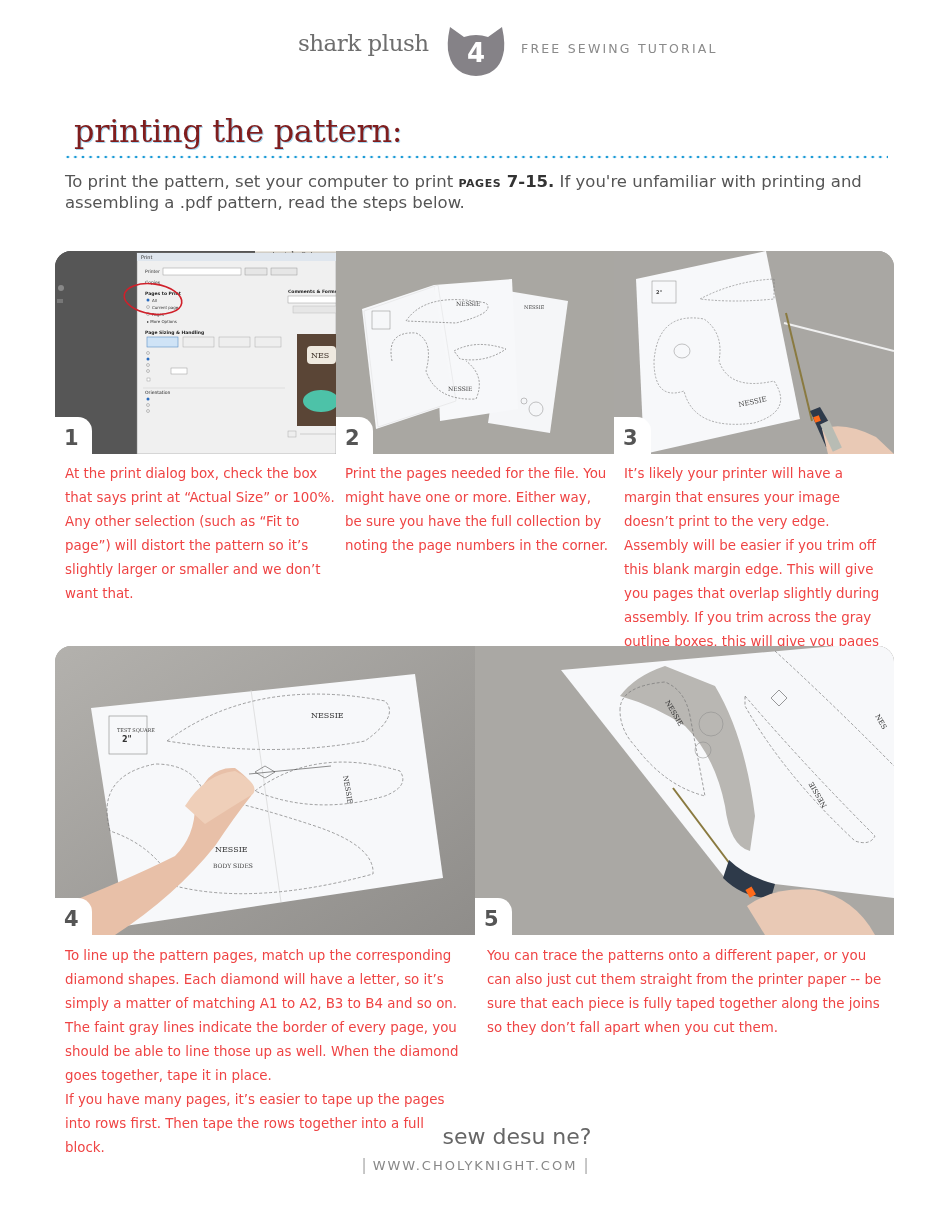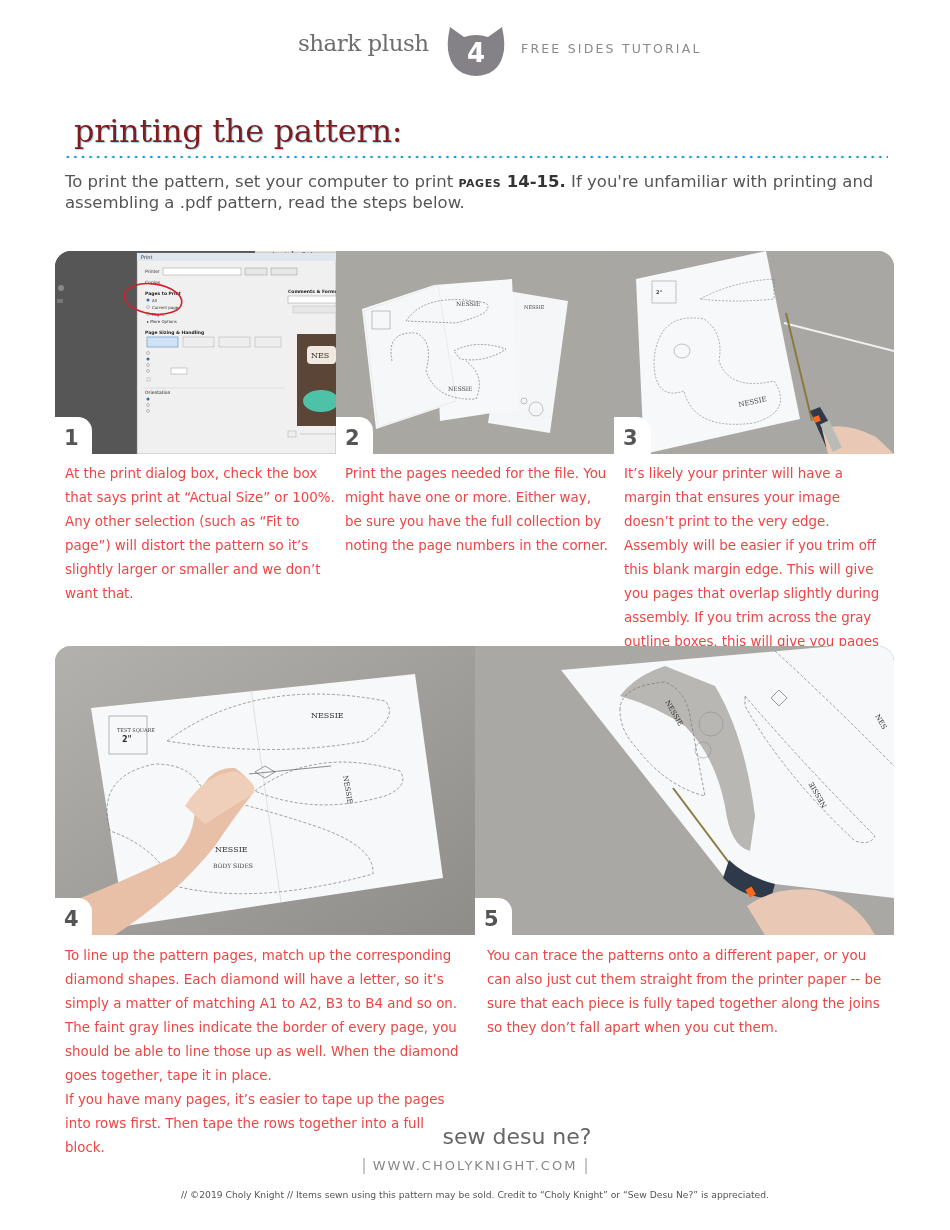--- a/index.html
+++ b/index.html
@@ -37,25 +37,25 @@
   .legal { position:absolute; left:0; width:950px; top:1189px; text-align:center; font-size:9.2px; line-height:11px; color:#555; }
 </style>
 </head>
 <body>
 
 <div class="hdr-left">shark plush</div>
 <svg class="cat" viewBox="0 0 60 52">
   <path d="M4 2 L18 12 Q30 8 42 12 L56 2 Q60 20 57 30 Q52 50 30 51 Q8 50 3 30 Q0 20 4 2 Z" fill="#858287"></path>
 </svg>
 <div class="cat-num">4</div>
-<div class="hdr-right">FREE SIDES TUTORIAL</div>
+<div class="hdr-right">FREE SEWING TUTORIAL</div>
 
 <div class="title">printing the pattern:</div>
 <div class="dots"></div>
-<div class="intro"><span>To print the pattern, set your computer to print </span><b><span class="sc">pages</span> <span>14-15.</span></b><span> If you're unfamiliar with printing and assembling a .pdf pattern, read the steps below.</span></div>
+<div class="intro"><span>To print the pattern, set your computer to print </span><b><span class="sc">pages</span> <span>7-15.</span></b><span> If you're unfamiliar with printing and assembling a .pdf pattern, read the steps below.</span></div>
 
 <div class="row row1">
 
   <div class="photo" style="width:281px;background:#555;">
     <svg width="281" height="203" viewBox="0 0 281 203">
       <rect x="0" y="0" width="281" height="203" fill="#565656"></rect>
       <circle cx="6" cy="37" r="3" fill="#888"></circle>
       <rect x="2" y="48" width="6" height="4" fill="#777"></rect>
       <rect x="200" y="0" width="81" height="8" fill="#e8e4dc"></rect>
       <text x="205" y="6" font-size="8" fill="#444" font-family="DejaVu Serif, serif">materials &amp; to</text>
@@ -214,14 +214,13 @@
   </div>
 </div>
 
 <div class="step-text" style="left:65px;top:944px;width:400px;white-space:pre-line;">To line up the pattern pages, match up the corresponding diamond shapes. Each diamond will have a letter, so it’s simply a matter of matching A1 to A2, B3 to B4 and so on. The faint gray lines indicate the border of every page, you should be able to line those up as well. When the diamond goes together, tape it in place.
 If you have many pages, it’s easier to tape up the pages into rows first. Then tape the rows together into a full block.</div>
 <div class="step-text" style="left:487px;top:944px;width:400px;">You can trace the patterns onto a different paper, or you can also just cut them straight from the printer paper -- be sure that each piece is fully taped together along the joins so they don’t fall apart when you cut them.</div>
 
 <div class="brand">sew desu ne?</div>
 <div class="url"><span class="bar">|</span> <span>WWW.CHOLYKNIGHT.COM</span> <span class="bar">|</span></div>
 <div class="legal">
-  <div>// ©2019 Choly Knight // Items sewn using this pattern may be sold. Credit to “Choly Knight” or “Sew Desu Ne?” is appreciated.</div>
 </div>
 
 </body></html>

